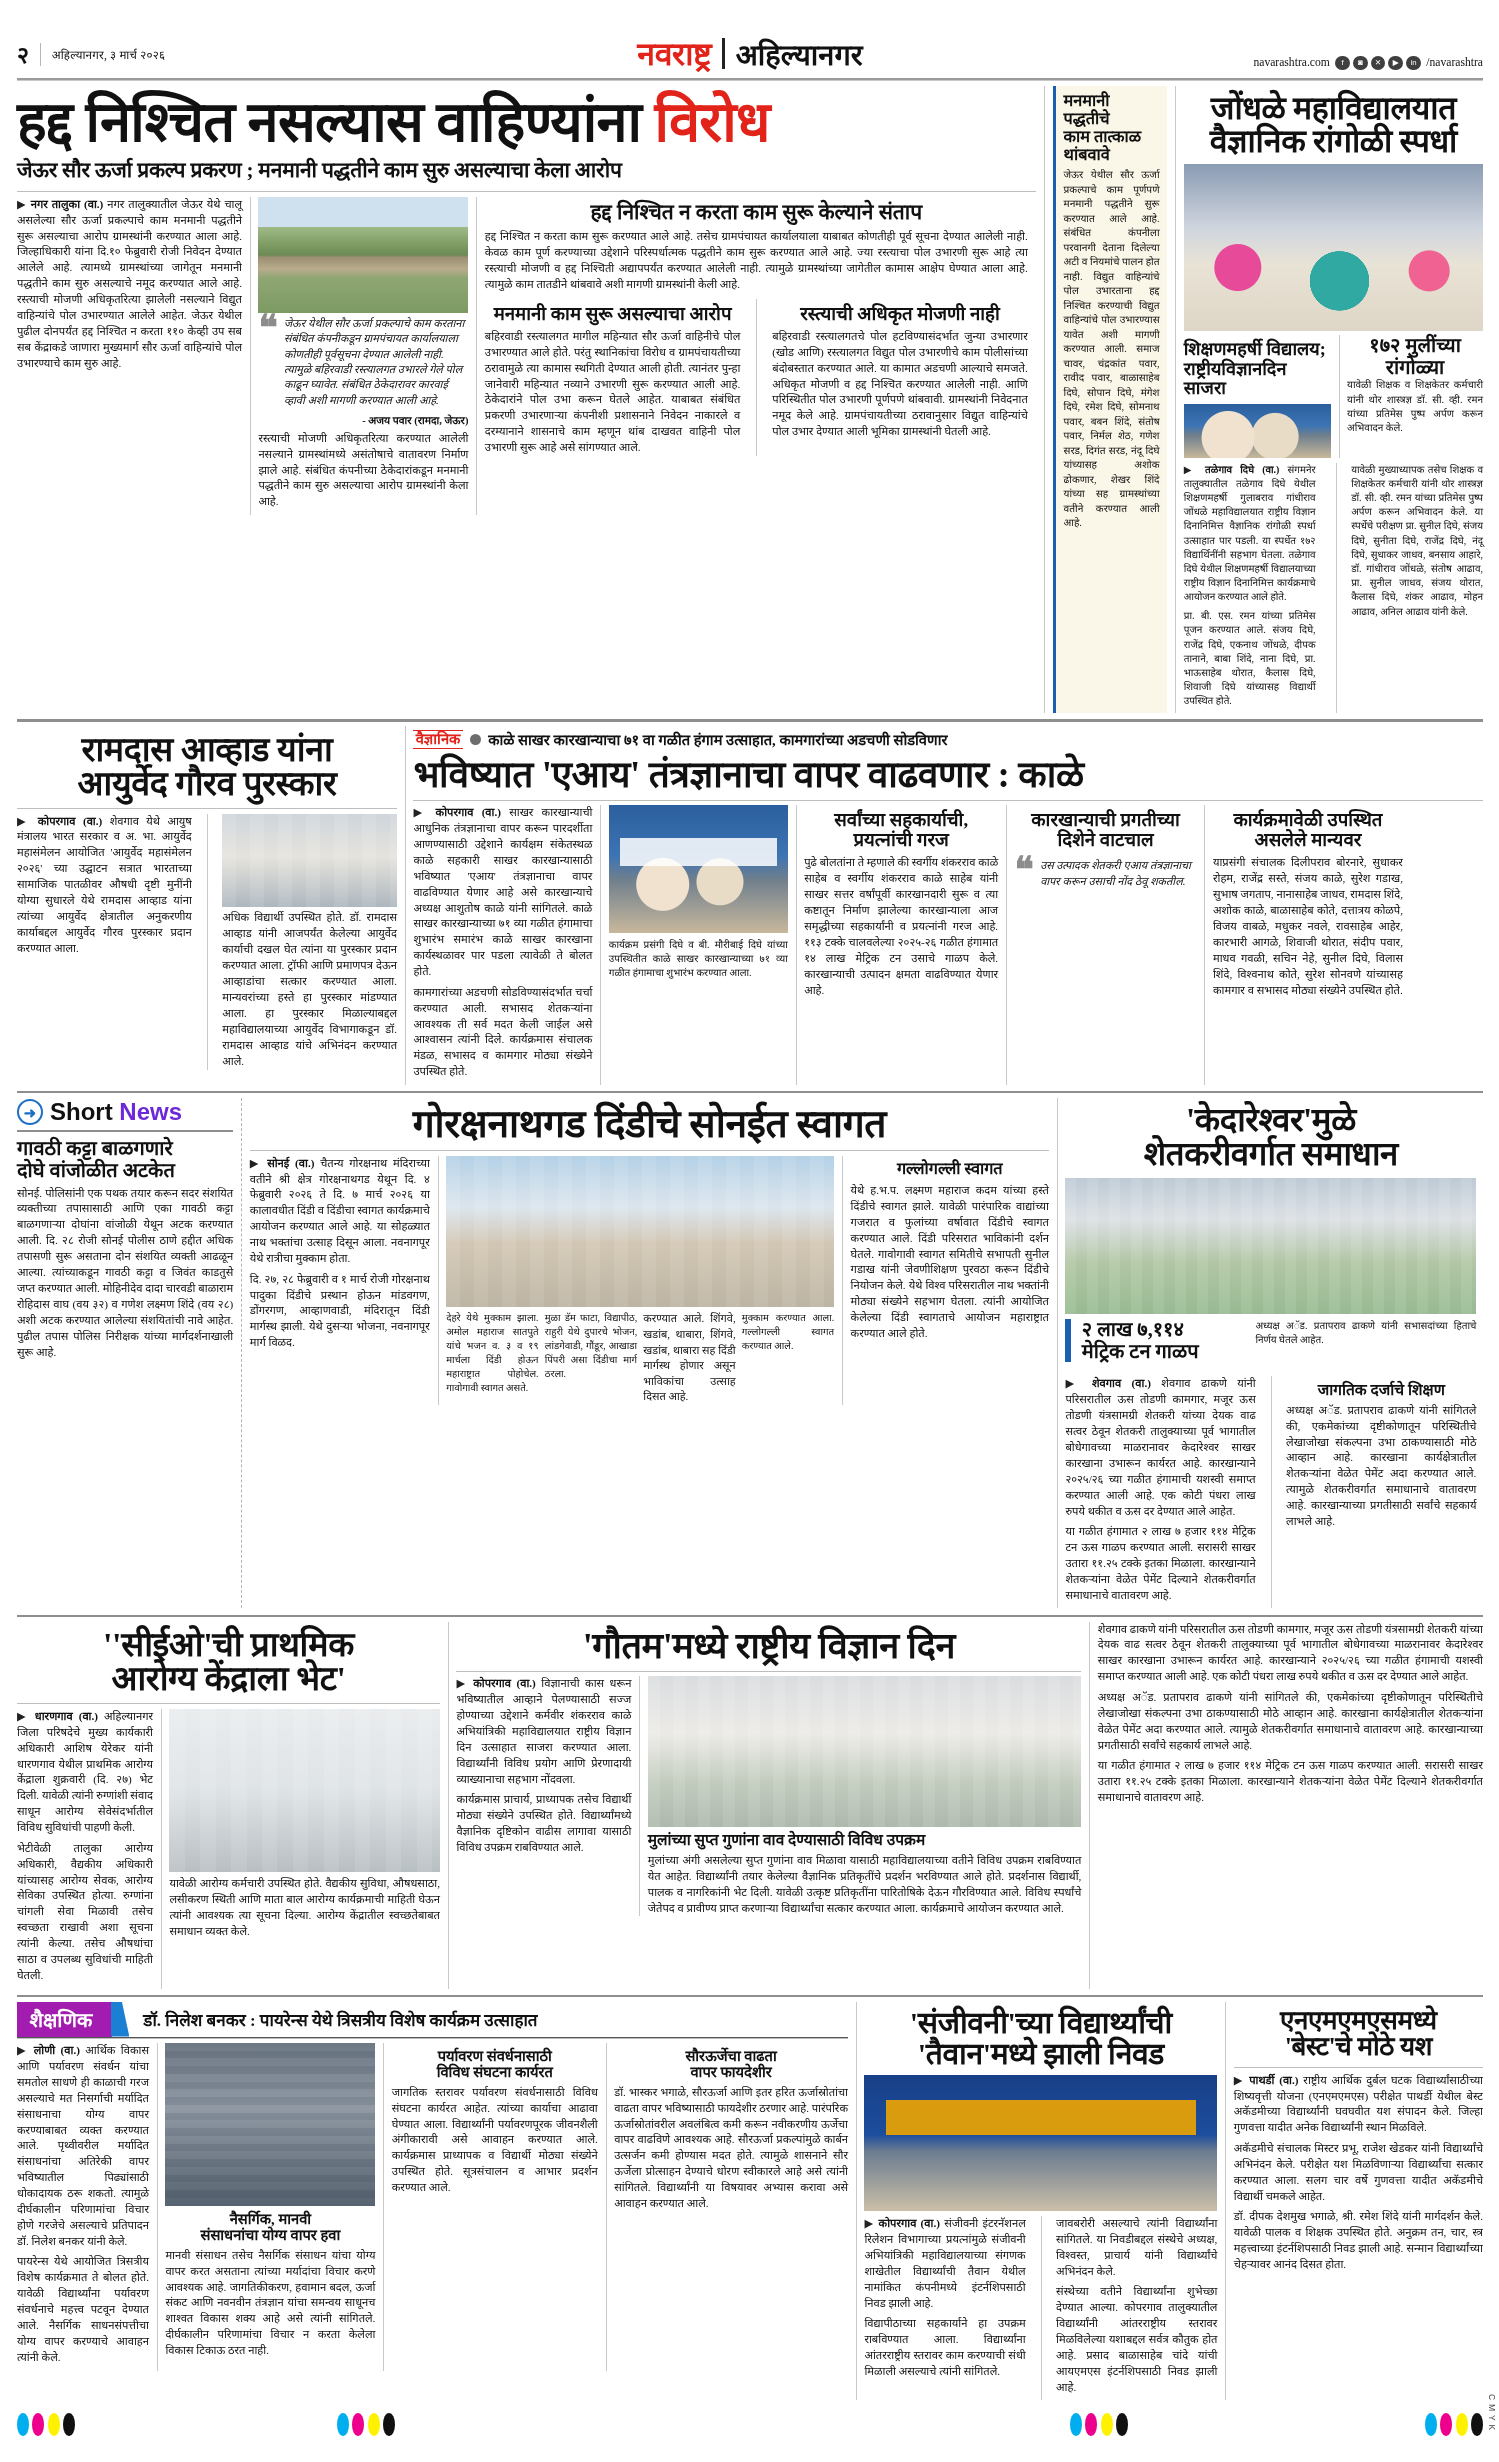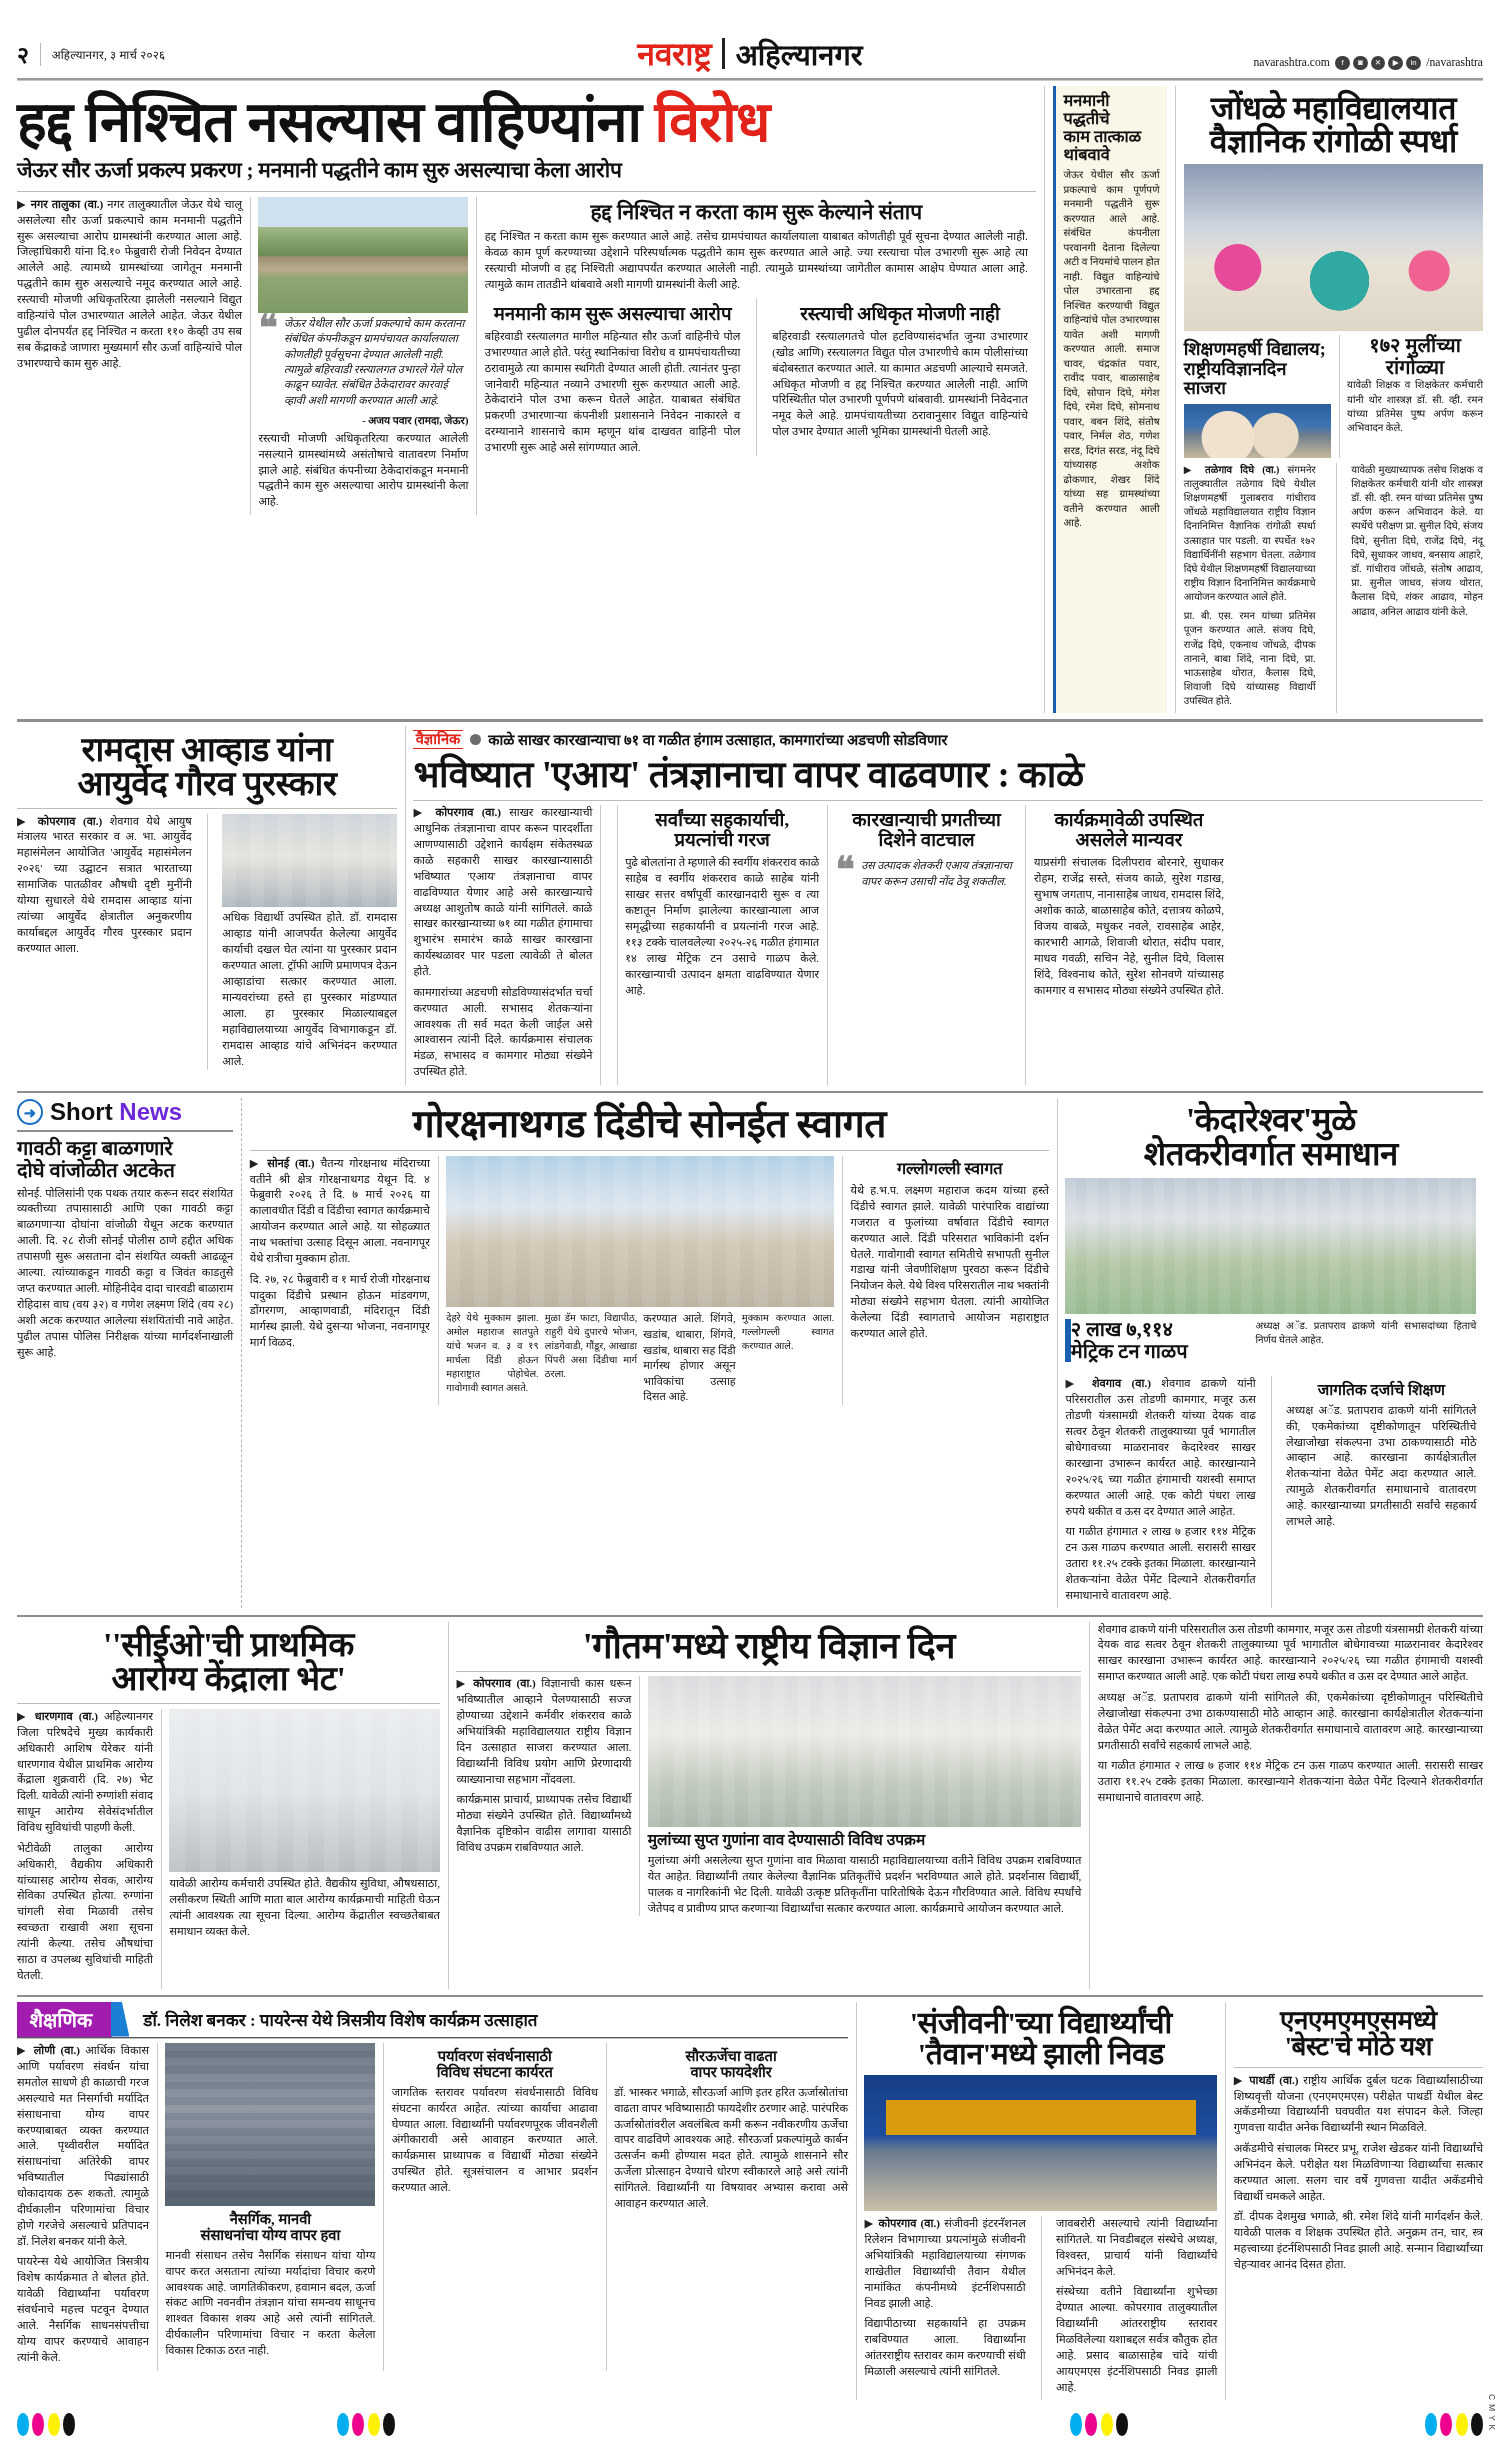--- a/index.html
+++ b/index.html
@@ -137,21 +137,21 @@
 
   
   .quote-box { display:flex; gap:6.2px; padding:3.1px 0 4.7px; }
   .qmark { font-size:36px; line-height:.7; color:#8c8c8c; font-weight:700; font-family:"Liberation Serif",serif; }
   .qtext { font-size:11px; line-height:1.4; font-style:italic; }
   .qattr { font-size:10.5px; font-weight:700; text-align:right; }
 
   .tintbox { background:#faf6e8; border-left:3.9px solid #1b5fb0; padding:6.2px 7.8px; }
   .tintbox h3 { margin:0 0 4.7px; }
 
-  .statbox { display:flex; gap:0; align-items:flex-start; border-bottom:0.8px solid #bdbdbd; padding-bottom:4.7px; margin-bottom:4.7px;}
+  .statbox { display:flex; gap:11px; align-items:flex-start; border-bottom:0.8px solid #bdbdbd; padding-bottom:4.7px; margin-bottom:4.7px;}
   .statbar { width:5.4px; background:#1b5fb0; align-self:stretch; flex:none; }
   .statnum { font-size:20px; font-weight:700; line-height:1.08; }
 
   
   .shortnews-hd { display:flex; align-items:center; gap:7px; }
   .sn-ico {
     width:26px;height:26px;border:2.3px solid #1b6fc4;border-radius:50%;
     display:flex;align-items:center;justify-content:center;color:#1b6fc4;font-size:14.7px;font-weight:700;
     font-family:"Liberation Sans",sans-serif;
   }
@@ -347,20 +347,28 @@
 
       <div class="row" style="margin-top:4.7px;">
         <div style="width:179px;">
           <div class="bt">
             <p><span class="tri">▶</span> <span class="dateline">कोपरगाव (वा.)</span>
               <span>साखर कारखान्याची आधुनिक तंत्रज्ञानाचा वापर करून पारदर्शीता आणण्यासाठी उद्देशाने कार्यक्षम संकेतस्थळ काळे सहकारी साखर कारखान्यासाठी भविष्यात 'एआय' तंत्रज्ञानाचा वापर वाढविण्यात येणार आहे असे कारखान्याचे अध्यक्ष आशुतोष काळे यांनी सांगितले. काळे साखर कारखान्याच्या ७१ व्या गळीत हंगामाचा शुभारंभ समारंभ काळे साखर कारखाना कार्यस्थळावर पार पडला त्यावेळी ते बोलत होते.</span></p>
             <p>कामगारांच्या अडचणी सोडविण्यासंदर्भात चर्चा करण्यात आली. सभासद शेतकऱ्यांना आवश्यक ती सर्व मदत केली जाईल असे आश्वासन त्यांनी दिले. कार्यक्रमास संचालक मंडळ, सभासद व कामगार मोठ्या संख्येने उपस्थित होते.</p>
           </div>
         </div>
         <div class="vline"></div>
+        <div style="width:179px;">
+          <div class="img stage" style="height:128px;">
+            <div class="banner"></div>
+          </div>
+          <div class="bt" style="margin-top:4.7px;font-size:10px;">
+            <p>कार्यक्रम प्रसंगी दिघे व बी. मौरीबाई दिघे यांच्या उपस्थितीत काळे साखर कारखान्याच्या ७१ व्या गळीत हंगामाचा शुभारंभ करण्यात आला.</p>
+          </div>
+        </div>
         <div class="vline"></div>
         <div style="width:194px;">
           <h3 class="sub">
             <span>सर्वांच्या सहकार्याची,</span><br>
             <span>प्रयत्नांची गरज</span>
           </h3>
           <div class="bt">पुढे बोलतांना ते म्हणाले की स्वर्गीय शंकरराव काळे साहेब व स्वर्गीय शंकरराव काळे साहेब यांनी साखर सत्तर वर्षांपूर्वी कारखानदारी सुरू व त्या कष्टातून निर्माण झालेल्या कारखान्याला आज समृद्धीच्या सहकार्यांनी व प्रयत्नांनी गरज आहे. ११३ टक्के चालवलेल्या २०२५-२६ गळीत हंगामात १४ लाख मेट्रिक टन उसाचे गाळप केले. कारखान्याची उत्पादन क्षमता वाढविण्यात येणार आहे.</div>
         </div>
         <div class="vline"></div>
         <div style="width:182px;">

